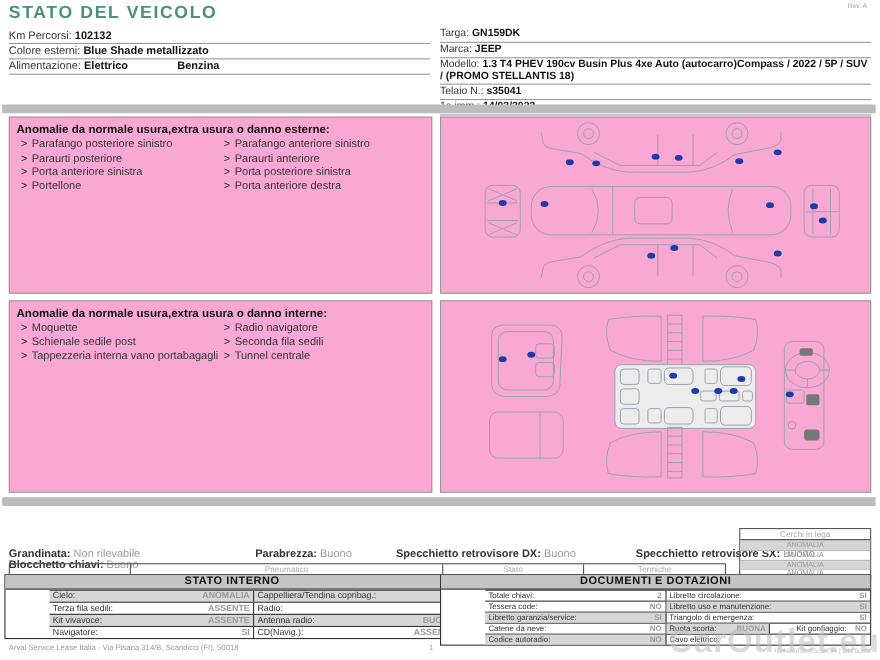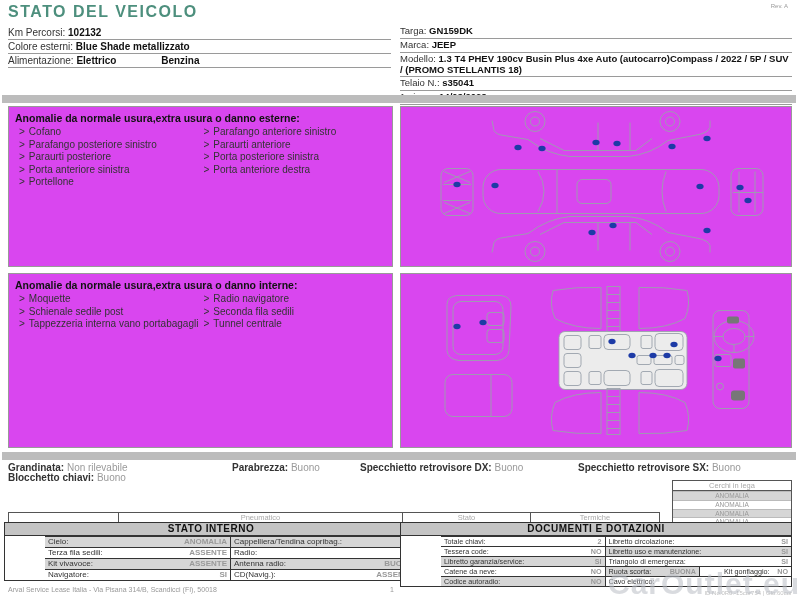--- a/index.html
+++ b/index.html
@@ -15,34 +15,34 @@
   .kv-row{border-bottom:1px solid #9a9a9a;padding:1px 0 1px 0;font-size:10px;min-height:11px;line-height:11px;}
   .kv-right .kv-row{font-size:9.5px;line-height:10.5px;}
   .kv-label{color:#333;}
   .kv-value{font-weight:bold;color:#111;}
   .kv-value2{margin-left:42px;}
 
   .bar{position:absolute;left:2px;right:4px;height:8px;background:var(--bar,#bcbcbc);}
   .bar1{top:95px;}
   .bar2{top:452px;}
 
-  .panel{position:absolute;border:1px solid #999;background:#d946ef;box-sizing:border-box;}
+  .panel{position:absolute;border:1px solid #999;background:#f9a8d4;box-sizing:border-box;}
   .ext-anom{left:8px;top:106px;width:385px;height:161px;}
   .ext-diag{left:400px;top:106px;width:392px;height:161px;}
   .int-anom{left:8px;top:273px;width:385px;height:175px;}
   .int-diag{left:400px;top:273px;width:392px;height:175px;}
   .panel-title{font-weight:bold;font-size:10.5px;padding:5px 6px 2px 6px;color:#111;}
   .cols{display:flex;padding:0 4px 0 10px;}
   .col{width:50%;}
   .anom-item{font-size:10px;line-height:12.5px;color:#333;}
   .bullet{margin-right:4px;color:#333;}
   .diag-svg{width:100%;height:100%;display:block;}
 
   .summary{position:absolute;left:0;top:462px;width:800px;height:20px;font-size:10px;}
-  .sum{position:absolute;white-space:nowrap;}
+  .sum{position:absolute;white-space:nowrap;margin-top:36px;}
   .s0{left:8px;top:0;}
   .s1{left:232px;top:0;}
   .s2{left:360px;top:0;}
   .s3{left:578px;top:0;}
   .s4{left:8px;top:10px;}
   .sl{font-weight:bold;color:#333;}
   .sv{color:var(--muted,#9a9a9a);}
 
   .tyre-table{position:absolute;left:8px;top:480px;width:652px;border:1px solid #555;box-sizing:border-box;margin-top:32px;}
   .cerchi-table{position:absolute;left:672px;top:480px;width:120px;border:1px solid #555;box-sizing:border-box;}
@@ -127,21 +127,20 @@
       <span class="kv-value">14/03/2023</span>
     </div>
   </div>
 
   <div class="bar bar1"></div>
 
   <div class="panel ext-anom">
     <div class="panel-title">Anomalie da normale usura,extra usura o danno esterne:</div>
     <div class="cols">
       <div class="col">
-        <div class="anom-item"><span class="bullet">&gt;</span><span>Cofano</span></div>
         <div class="anom-item"><span class="bullet">&gt;</span><span>Parafango posteriore sinistro</span></div>
         <div class="anom-item"><span class="bullet">&gt;</span><span>Paraurti posteriore</span></div>
         <div class="anom-item"><span class="bullet">&gt;</span><span>Porta anteriore sinistra</span></div>
         <div class="anom-item"><span class="bullet">&gt;</span><span>Portellone</span></div>
       </div>
       <div class="col">
         <div class="anom-item"><span class="bullet">&gt;</span><span>Parafango anteriore sinistro</span></div>
         <div class="anom-item"><span class="bullet">&gt;</span><span>Paraurti anteriore</span></div>
         <div class="anom-item"><span class="bullet">&gt;</span><span>Porta posteriore sinistra</span></div>
         <div class="anom-item"><span class="bullet">&gt;</span><span>Porta anteriore destra</span></div>

